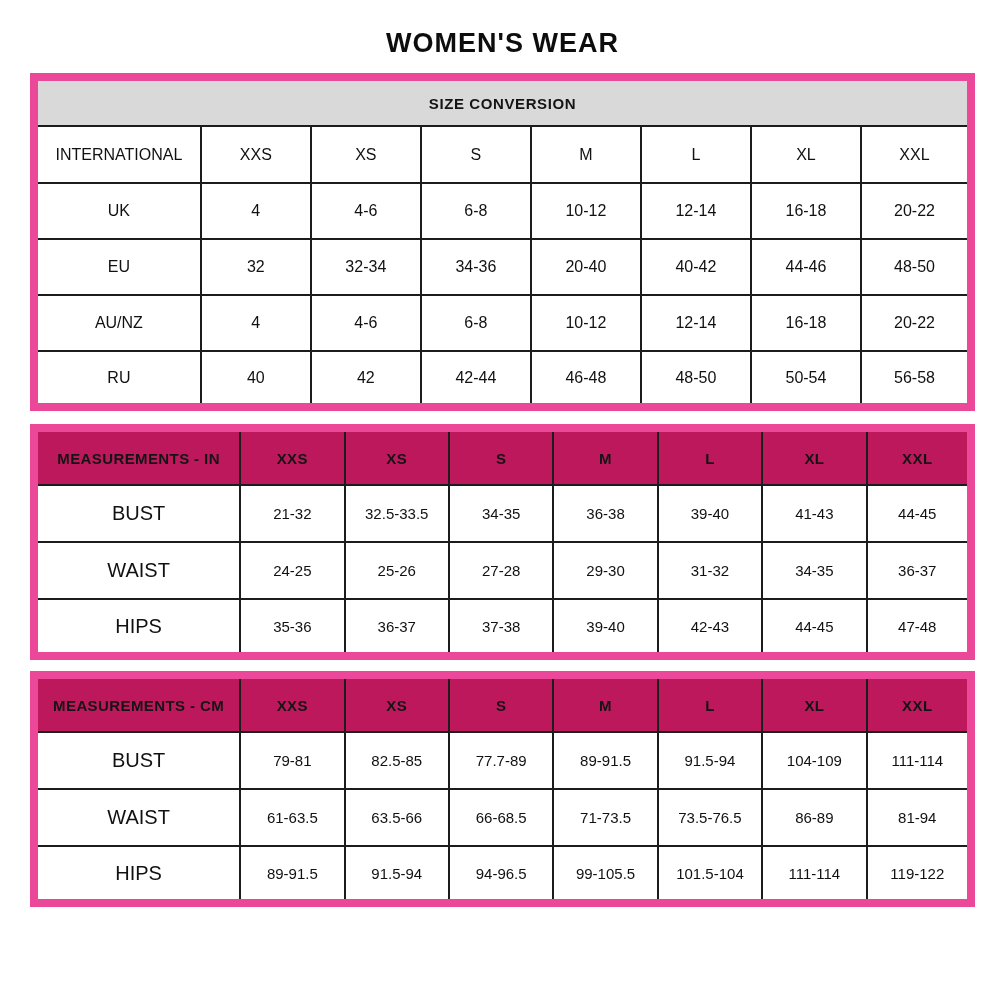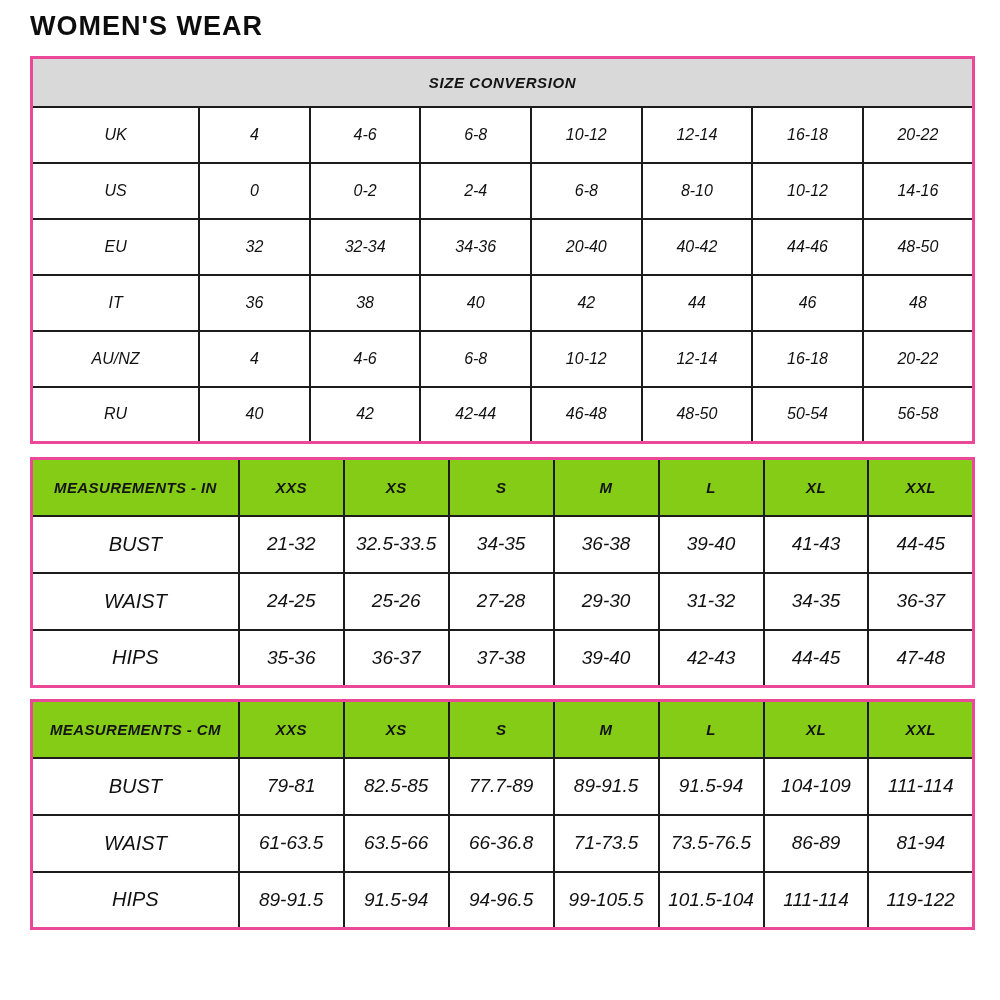--- a/index.html
+++ b/index.html
@@ -6,33 +6,33 @@
   html, body {
     width: 1000px; height: 1000px;
     background: #ffffff;
     font-family: "Liberation Sans", sans-serif;
     color: #111111;
     overflow: hidden;
   }
   .page { padding: 0 25px 0 30px; }
 
   .page-title {
+    text-align: center;
     font-size: 27px;
     font-weight: 700;
     letter-spacing: 1px;
-    padding: 11px 0 14px 0;
+    padding: 28px 0 14px 0;
     color: #0d0d0d;
   }
 
   table {
     width: 100%;
     border-collapse: collapse;
     table-layout: fixed;
-    border: 3px solid #ec4899;
-    font-style: italic;
+    border: 8px solid #ec4899;
   }
   th, td {
     border: 2px solid #1c1c1c;
     text-align: center;
     vertical-align: middle;
     overflow: hidden;
   }
 
   
   .t-conv .table-title-cell {
@@ -47,28 +47,28 @@
     height: 57px;
     font-weight: 400;
     font-size: 16px;
     background: #ffffff;
   }
   .t-conv td { height: 56px; font-size: 16px; }
 
   
   .t-meas th.colhead {
     height: 57px;
-    background: #84cc16;
+    background: #be185d;
     font-weight: 700;
     font-size: 15px;
     letter-spacing: 0.4px;
     color: #141414;
     text-align: center;
   }
-  .t-meas td { height: 57px; font-size: 19px; }
+  .t-meas td { height: 57px; font-size: 15px; }
   .t-meas td.rowlabel { font-size: 20px; }
 
   .gap-a { height: 13px; }
   .gap-b { height: 11px; }
 </style>
 </head>
 <body>
 
 <div class="page">
 
@@ -82,63 +82,53 @@
         <col>
         <col>
         <col>
         <col>
         <col>
     </colgroup>
     <thead>
       <tr>
         <th class="table-title-cell" colspan="8">SIZE CONVERSION</th>
       </tr>
+      <tr>
+          <th class="colhead">INTERNATIONAL</th>
+          <th class="colhead">XXS</th>
+          <th class="colhead">XS</th>
+          <th class="colhead">S</th>
+          <th class="colhead">M</th>
+          <th class="colhead">L</th>
+          <th class="colhead">XL</th>
+          <th class="colhead">XXL</th>
+        </tr>
     </thead>
     <tbody>
         <tr>
           <td class="rowlabel">UK</td>
           <td>4</td>
           <td>4-6</td>
           <td>6-8</td>
           <td>10-12</td>
           <td>12-14</td>
           <td>16-18</td>
           <td>20-22</td>
         </tr>
         <tr>
-          <td class="rowlabel">US</td>
-          <td>0</td>
-          <td>0-2</td>
-          <td>2-4</td>
-          <td>6-8</td>
-          <td>8-10</td>
-          <td>10-12</td>
-          <td>14-16</td>
-        </tr>
-        <tr>
           <td class="rowlabel">EU</td>
           <td>32</td>
           <td>32-34</td>
           <td>34-36</td>
           <td>20-40</td>
           <td>40-42</td>
           <td>44-46</td>
           <td>48-50</td>
         </tr>
         <tr>
-          <td class="rowlabel">IT</td>
-          <td>36</td>
-          <td>38</td>
-          <td>40</td>
-          <td>42</td>
-          <td>44</td>
-          <td>46</td>
-          <td>48</td>
-        </tr>
-        <tr>
           <td class="rowlabel">AU/NZ</td>
           <td>4</td>
           <td>4-6</td>
           <td>6-8</td>
           <td>10-12</td>
           <td>12-14</td>
           <td>16-18</td>
           <td>20-22</td>
         </tr>
         <tr>
@@ -246,21 +236,21 @@
           <td>77.7-89</td>
           <td>89-91.5</td>
           <td>91.5-94</td>
           <td>104-109</td>
           <td>111-114</td>
         </tr>
         <tr>
           <td class="rowlabel">WAIST</td>
           <td>61-63.5</td>
           <td>63.5-66</td>
-          <td>66-36.8</td>
+          <td>66-68.5</td>
           <td>71-73.5</td>
           <td>73.5-76.5</td>
           <td>86-89</td>
           <td>81-94</td>
         </tr>
         <tr>
           <td class="rowlabel">HIPS</td>
           <td>89-91.5</td>
           <td>91.5-94</td>
           <td>94-96.5</td>

